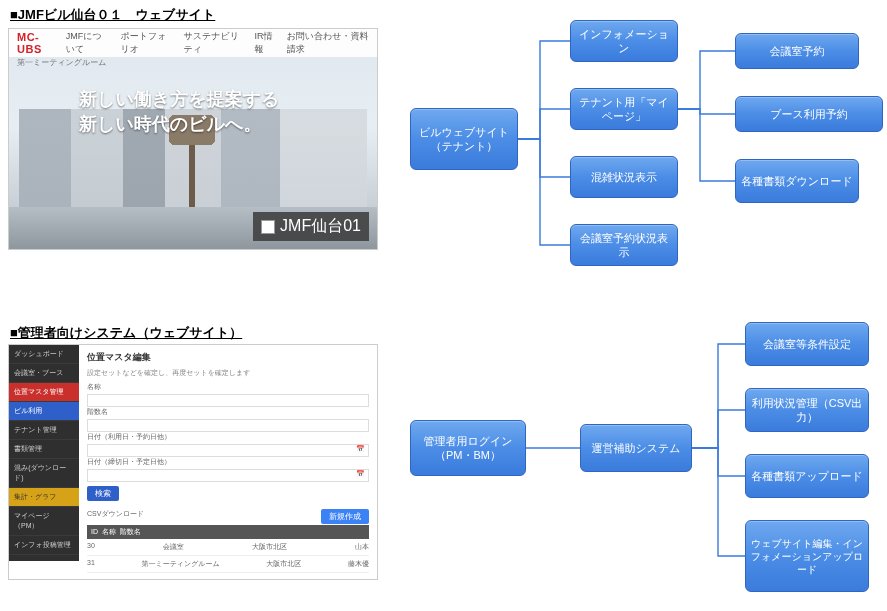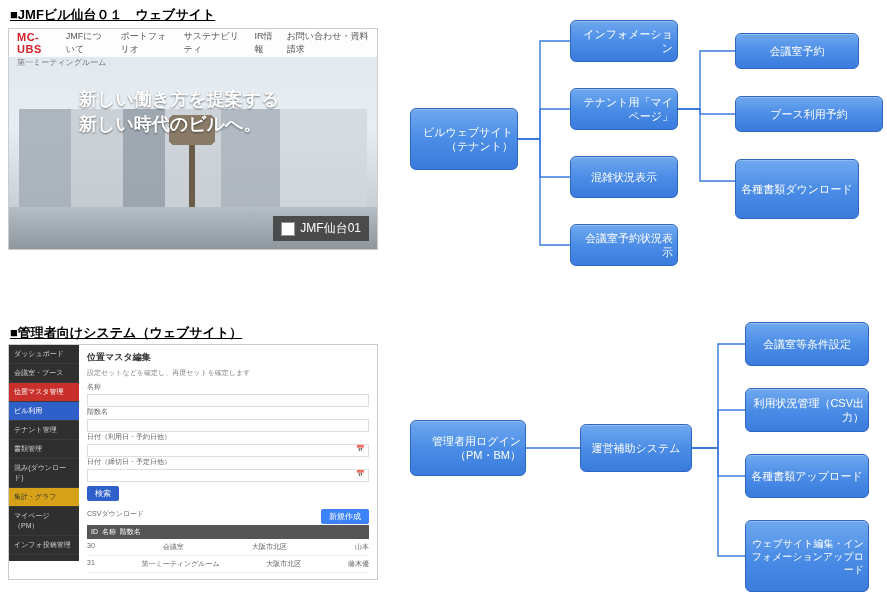--- a/index.html
+++ b/index.html
@@ -82,21 +82,21 @@
       position: absolute;
       bottom: 0; left: 0; right: 0;
       height: 42px;
       background: linear-gradient(180deg, #b6beC5, #8f979e);
     }
     .thumb1 .badge {
       position: absolute;
       right: 8px; bottom: 8px;
       background: rgba(64,64,64,0.9);
       color: white;
-      font-size: 12px;
+      font-size: 16px;
       padding: 4px 8px;
       display: flex;
       align-items: center;
       gap: 5px;
     }
     .thumb1 .badge-icon {
       width: 14px; height: 14px;
       background: #fff;
       border: 1px solid #999;
     }
@@ -180,21 +180,21 @@
     
     .tree-box {
       position: absolute;
       background: linear-gradient(180deg, #6fa8ef 0%, #4b8de6 50%, #3a7bdc 100%);
       border: 1px solid #2e66c2;
       color: white;
       border-radius: 6px;
       display: flex;
       align-items: center;
       justify-content: center;
-      text-align: right;
+      text-align: center;
       font-size: 11px;
       line-height: 1.3;
       padding: 2px 4px;
       box-shadow: 0 1px 0 rgba(255,255,255,0.25) inset;
     }
     svg.connector {
       position: absolute;
       overflow: visible;
     }
     .conn { stroke: #3a7bdc; stroke-width: 1.4; fill: none; }
@@ -230,21 +230,21 @@
 
 <div class="tree-box" style="left:410px;top:108px;width:108px;height:62px;">ビルウェブサイト（テナント）</div>
 
 <div class="tree-box" style="left:570px;top:20px;width:108px;height:42px;">インフォメーション</div>
 <div class="tree-box" style="left:570px;top:88px;width:108px;height:42px;">テナント用「マイページ」</div>
 <div class="tree-box" style="left:570px;top:156px;width:108px;height:42px;">混雑状況表示</div>
 <div class="tree-box" style="left:570px;top:224px;width:108px;height:42px;">会議室予約状況表示</div>
 
 <div class="tree-box" style="left:735px;top:33px;width:124px;height:36px;">会議室予約</div>
 <div class="tree-box" style="left:735px;top:96px;width:148px;height:36px;">ブース利用予約</div>
-<div class="tree-box" style="left:735px;top:159px;width:124px;height:60px;">各種書類ダウンロード</div>
+<div class="tree-box" style="left:735px;top:159px;width:124px;height:44px;">各種書類ダウンロード</div>
 
 <svg class="connector" style="left:0;top:0;width:887px;height:300px;">
   <path class="conn" d="M518 139 H540 V41 H570"></path>
   <path class="conn" d="M518 139 H540 V109 H570"></path>
   <path class="conn" d="M518 139 H540 V177 H570"></path>
   <path class="conn" d="M518 139 H540 V245 H570"></path>
   <path class="conn" d="M678 109 H700 V51 H735"></path>
   <path class="conn" d="M678 109 H700 V114 H735"></path>
   <path class="conn" d="M678 109 H700 V181 H735"></path>
 </svg>

